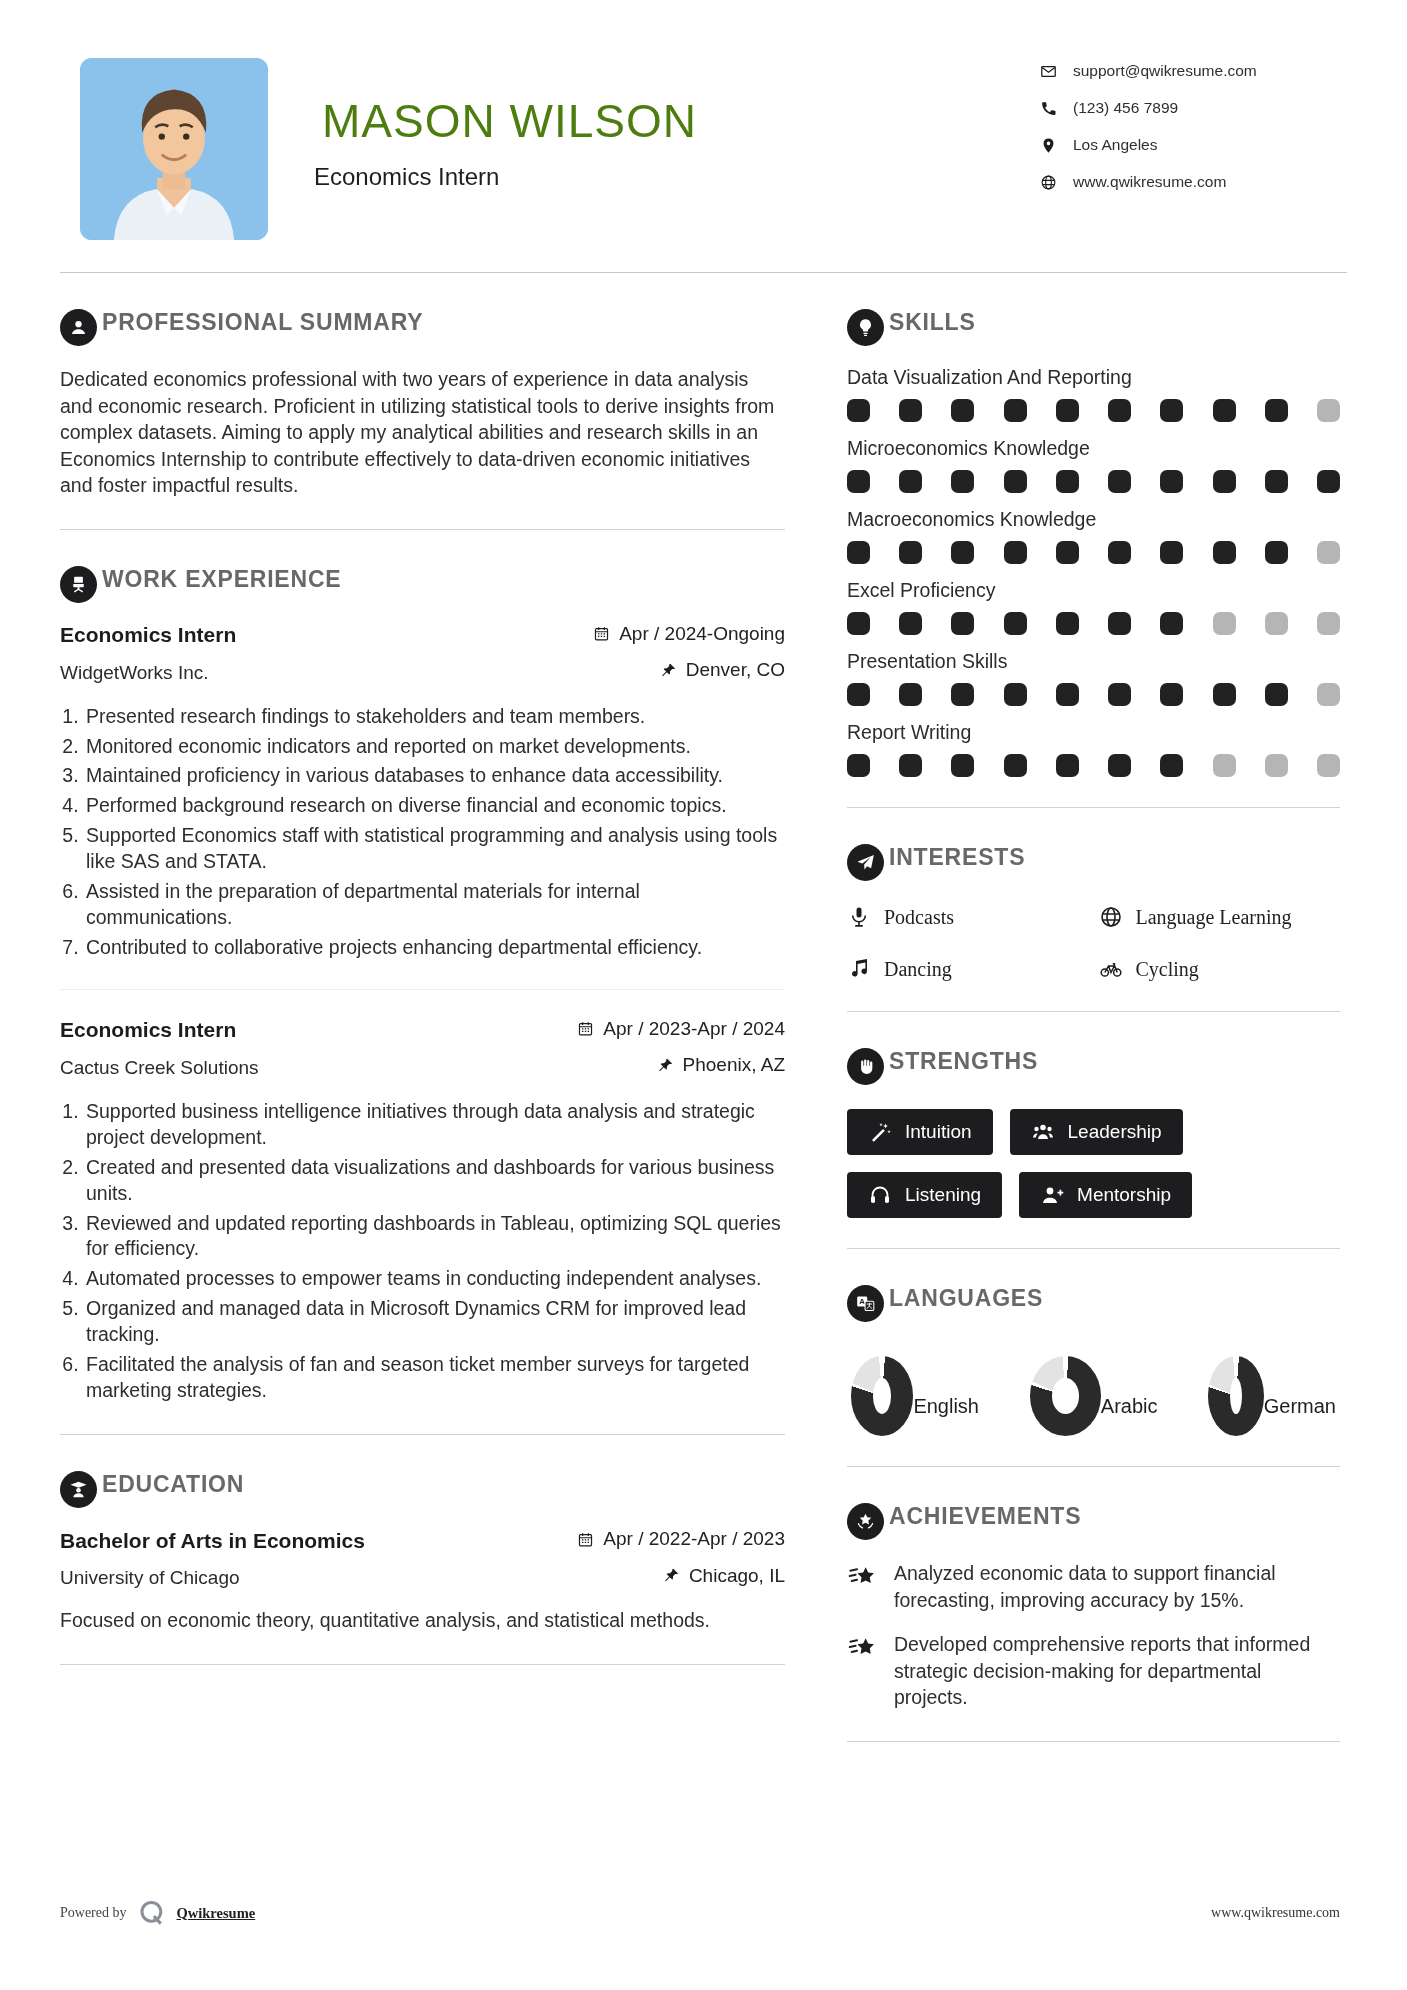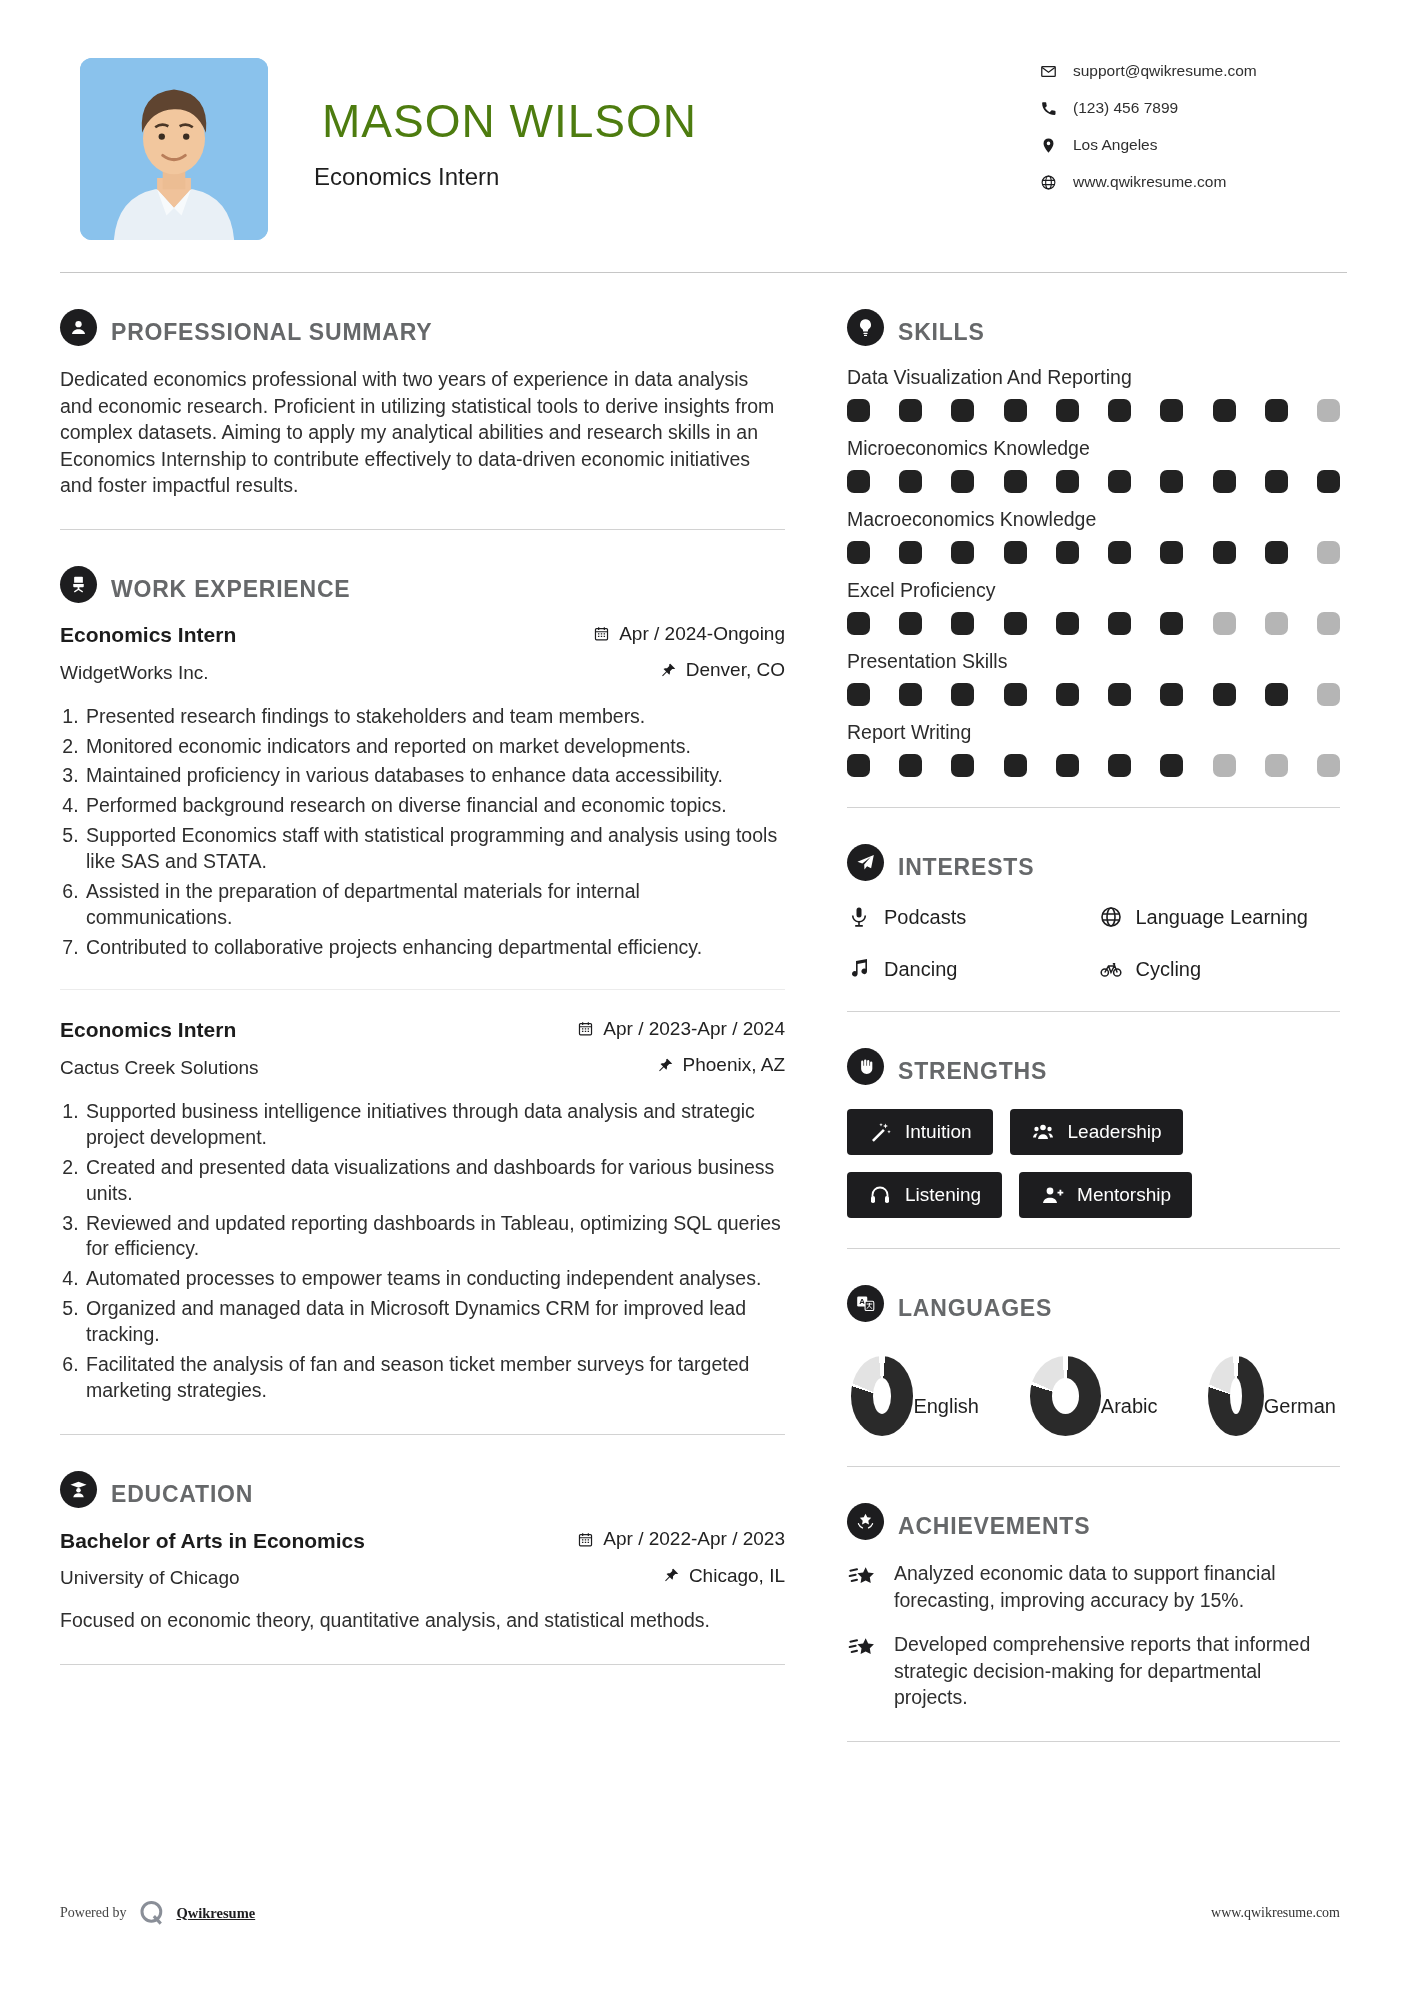--- a/index.html
+++ b/index.html
@@ -23,21 +23,21 @@
   .contacts{margin-left:auto;width:300px;padding-top:4px;}
   .contact-row{display:flex;align-items:center;gap:16px;margin-bottom:19px;font-size:15.5px;color:#2f2f2f;}
   .contact-row .ic{color:#1d1d1f;}
   .hr-header{border:none;border-top:1px solid #c6c6c6;margin:32px 60px 0 60px;}
   
   .content{display:flex;gap:62px;padding:0 67px 0 60px;align-items:flex-start;}
   .col-left{width:725px;}
   .col-right{width:493px;}
   .divider{border:none;border-top:1px solid #d2d2d2;margin:30px 0 0 0;}
   .section{margin-top:36px;}
-  .sec-head{display:flex;align-items:flex-end;gap:14px;margin-bottom:20px;}
+  .sec-head{display:flex;align-items:flex-start;gap:5px;margin-bottom:20px;}
   .sec-icon{width:37px;height:37px;border-radius:50%;background:#1d1d1f;color:#ffffff;
     display:flex;align-items:center;justify-content:center;flex:0 0 auto;}
   .sec-icon svg{width:21px;height:21px;}
   .sec-title{font-size:23px;font-weight:700;color:#66686a;letter-spacing:0.8px;margin:0;}
   .ic{display:inline-flex;}
   .ic svg{width:100%;height:100%;display:block;}
   .ic-16{width:17px;height:17px;}
   .ic-24{width:24px;height:24px;}
   
   .summary-text{font-size:19.5px;line-height:1.36;color:#2f2f2f;margin:0;}
@@ -51,21 +51,21 @@
   .company{font-size:19px;color:#2b2b2b;}
   .bullets{margin:20px 0 0 0;padding-left:24px;font-size:19.5px;line-height:1.33;color:#2e2e2e;}
   .bullets li{margin-bottom:4px;padding-left:2px;}
   .edu-desc{font-size:19.5px;line-height:1.36;color:#2f2f2f;margin:18px 0 0 0;}
   
   .skill{margin-bottom:15px;}
   .skill-label{font-size:19.5px;color:#2c2c2c;}
   .dots{display:flex;justify-content:space-between;margin-top:10px;}
   .dot{width:23px;height:23px;border-radius:7px;background:#222222;}
   .dot.empty{background:#b5b5b5;}
-  .int-grid{display:grid;grid-template-columns:1fr 1fr;row-gap:28px;column-gap:10px;margin-top:24px;}
+  .int-grid{display:grid;grid-template-columns:1fr 1fr;row-gap:28px;column-gap:10px;margin-top:24px;font-family:Liberation Serif, serif;}
   .int-item{display:flex;align-items:center;gap:13px;font-size:20px;color:#1f1f1f;}
   .int-item .ic{color:#1d1d1f;flex:0 0 auto;}
   .pills{display:flex;flex-wrap:wrap;gap:17px;margin-top:24px;}
   .pill{display:inline-flex;align-items:center;gap:13px;background:#1d1d1f;color:#ffffff;
     border-radius:4px;padding:11px 21px;font-size:19px;}
   .pill .ic{color:#ffffff;}
   .langs{display:flex;justify-content:space-between;margin-top:34px;padding:0 4px;}
   .lang{display:flex;flex-direction:row;align-items:center;width:128px;}
   .donut{position:relative;width:80px;height:80px;border-radius:50%;}
   .donut::after{content:"";position:absolute;inset:22px;background:#ffffff;border-radius:50%;}

